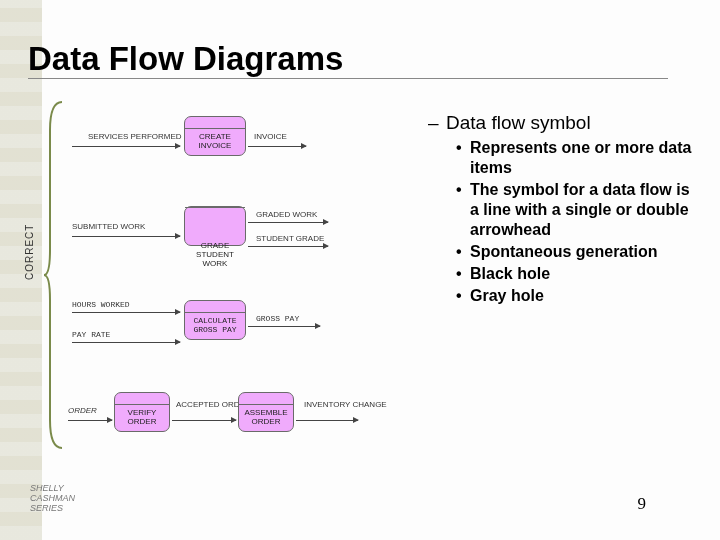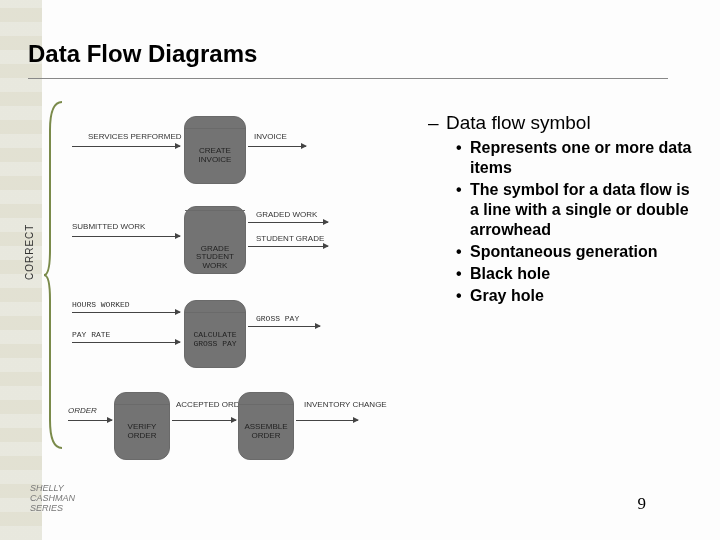--- a/index.html
+++ b/index.html
@@ -17,21 +17,21 @@
     background: repeating-linear-gradient(
       0deg,
       #d7d7c5 0px, #d7d7c5 14px,
       #cccab0 14px, #cccab0 28px
     );
     opacity: 0.55;
   }
   .title {
     position: absolute;
     left: 28px; top: 40px;
-    font-size: 24px;
+    font-size: 33px;
     font-weight: bold;
     color: #000;
   }
   .title-rule {
     position: absolute;
     left: 28px; top: 78px;
     width: 640px; height: 1px;
     background: #888;
   }
   .diagram {
@@ -59,24 +59,24 @@
     left: 0;
     width: 320px;
     height: 72px;
   }
   .row1 { top: 10px; }
   .row2 { top: 100px; }
   .row3 { top: 190px; font-family: Liberation Mono, monospace; }
   .row4 { top: 290px; }
   .proc {
     position: absolute;
-    width: 62px; height: 68px;
+    width: 62px; height: 40px;
     border: 1px solid #6a6a6a;
-    border-radius: 12px;
-    background: #737373;
+    border-radius: 7px;
+    background: #f0abfc;
     display: flex; flex-direction: column;
     font-size: 8px;
     text-align: center;
     color: #222;
   }
   .proc .hd {
     height: 12px;
     border-bottom: 1px solid #6a6a6a;
   }
   .proc .bd {

